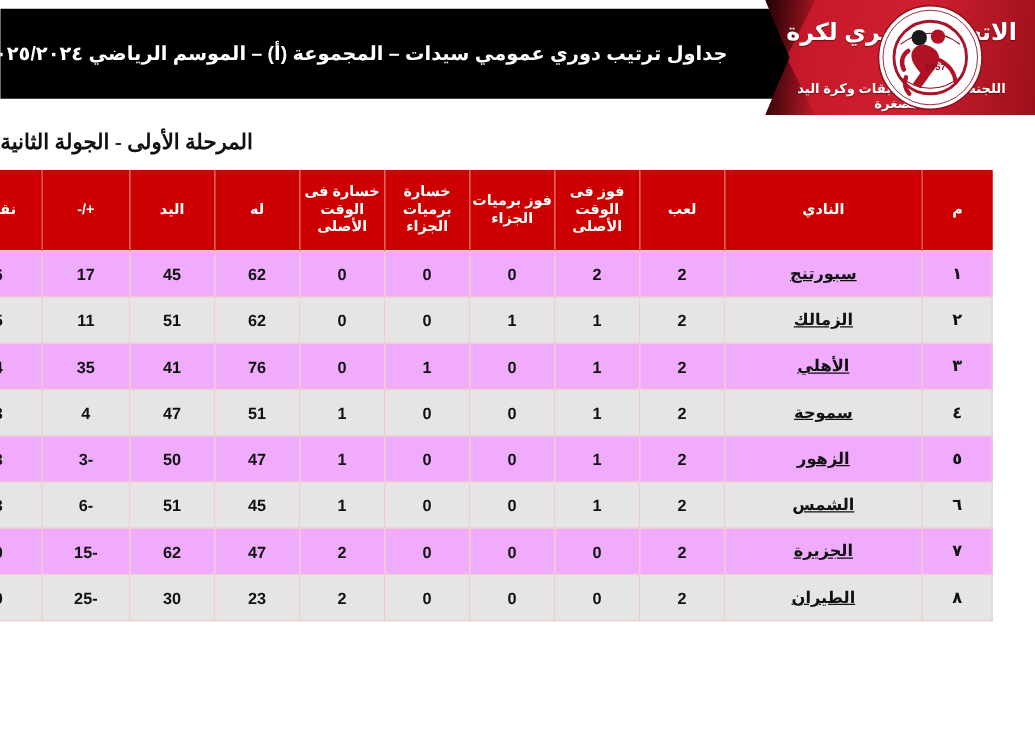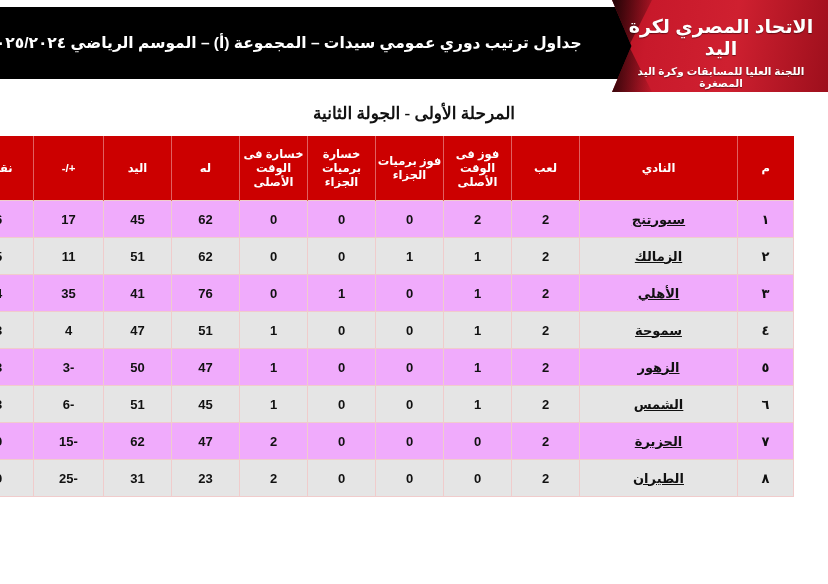--- a/index.html
+++ b/index.html
@@ -100,21 +100,21 @@
     height: 88px;
     z-index: 6;
   }
 
   
   .subtitle-row {
     width: 828px;
     height: 42px;
     display: flex;
     align-items: center;
-    justify-content: center;
+    justify-content: flex-end;
     background: #ffffff;
   }
   .subtitle-row span {
     font-family: "Liberation Serif", "DejaVu Serif", serif;
     font-size: 17px;
     font-weight: bold;
     color: #111111;
     direction: rtl;
   }
 
@@ -190,20 +190,36 @@
     <span>جداول ترتيب دوري عمومي سيدات – المجموعة (أ) – الموسم الرياضي ٢٠٢٥/٢٠٢٤</span>
   </div>
 
   <div class="banner-red"></div>
 
   <div class="fed-text">
     <div class="fed-title">الاتحاد المصري لكرة اليد</div>
     <div class="fed-sub">اللجنة العليا للمسابقات وكرة اليد المصغرة</div>
   </div>
 
+  <div class="logo-wrap">
+    <svg viewBox="0 0 100 100" width="92" height="88" aria-hidden="true">
+      <circle cx="50" cy="50" r="47" fill="#ffffff" stroke="#8f1020" stroke-width="1.4"></circle>
+      <circle cx="50" cy="50" r="43" fill="#ffffff" stroke="#8f1020" stroke-width="0.8"></circle>
+      <circle cx="50" cy="50" r="33" fill="none" stroke="#a81528" stroke-width="2.6"></circle>
+      <path d="M23 38 Q50 18 77 38" fill="none" stroke="#8f1020" stroke-width="1"></path>
+      <path d="M20 66 Q50 90 80 66" fill="none" stroke="#8f1020" stroke-width="1"></path>
+      <circle cx="40" cy="32" r="7" fill="#1a1a1a"></circle>
+      <circle cx="57" cy="31" r="6.5" fill="#b01226"></circle>
+      <path d="M44 38 C52 40 58 44 58 50 C58 57 52 62 47 70 L41 78 L34 74 L41 64 C38 60 34 56 33 50 C32 44 37 38 44 38 Z" fill="#b01226"></path>
+      <path d="M30 44 C24 48 23 55 26 61" fill="none" stroke="#b01226" stroke-width="4" stroke-linecap="round"></path>
+      <path d="M28 68 C26 73 27 79 31 83" fill="none" stroke="#b01226" stroke-width="4" stroke-linecap="round"></path>
+      <path d="M58 52 C66 56 72 63 73 72" fill="none" stroke="#b01226" stroke-width="3.6" stroke-linecap="round"></path>
+      <text x="64" y="61" font-family="Liberation Sans, sans-serif" font-size="8.5" font-weight="bold" fill="#8f1020">1957</text>
+    </svg>
+  </div>
 </div>
 
 <div class="subtitle-row">
   <span>المرحلة الأولى - الجولة الثانية</span>
 </div>
 
 <div class="table-wrap">
   <table class="standings">
     <colgroup>
       <col class="c-idx">
@@ -327,19 +343,19 @@
         </tr>
         <tr class="row-even">
           <td class="idx-cell">٨</td>
           <td class="club-cell">الطيران</td>
           <td>2</td>
           <td>0</td>
           <td>0</td>
           <td>0</td>
           <td>2</td>
           <td>23</td>
-          <td>31</td>
+          <td>30</td>
           <td>-25</td>
           <td>0</td>
         </tr>
       </tbody>
   </table>
 </div>
 
 </body></html>

